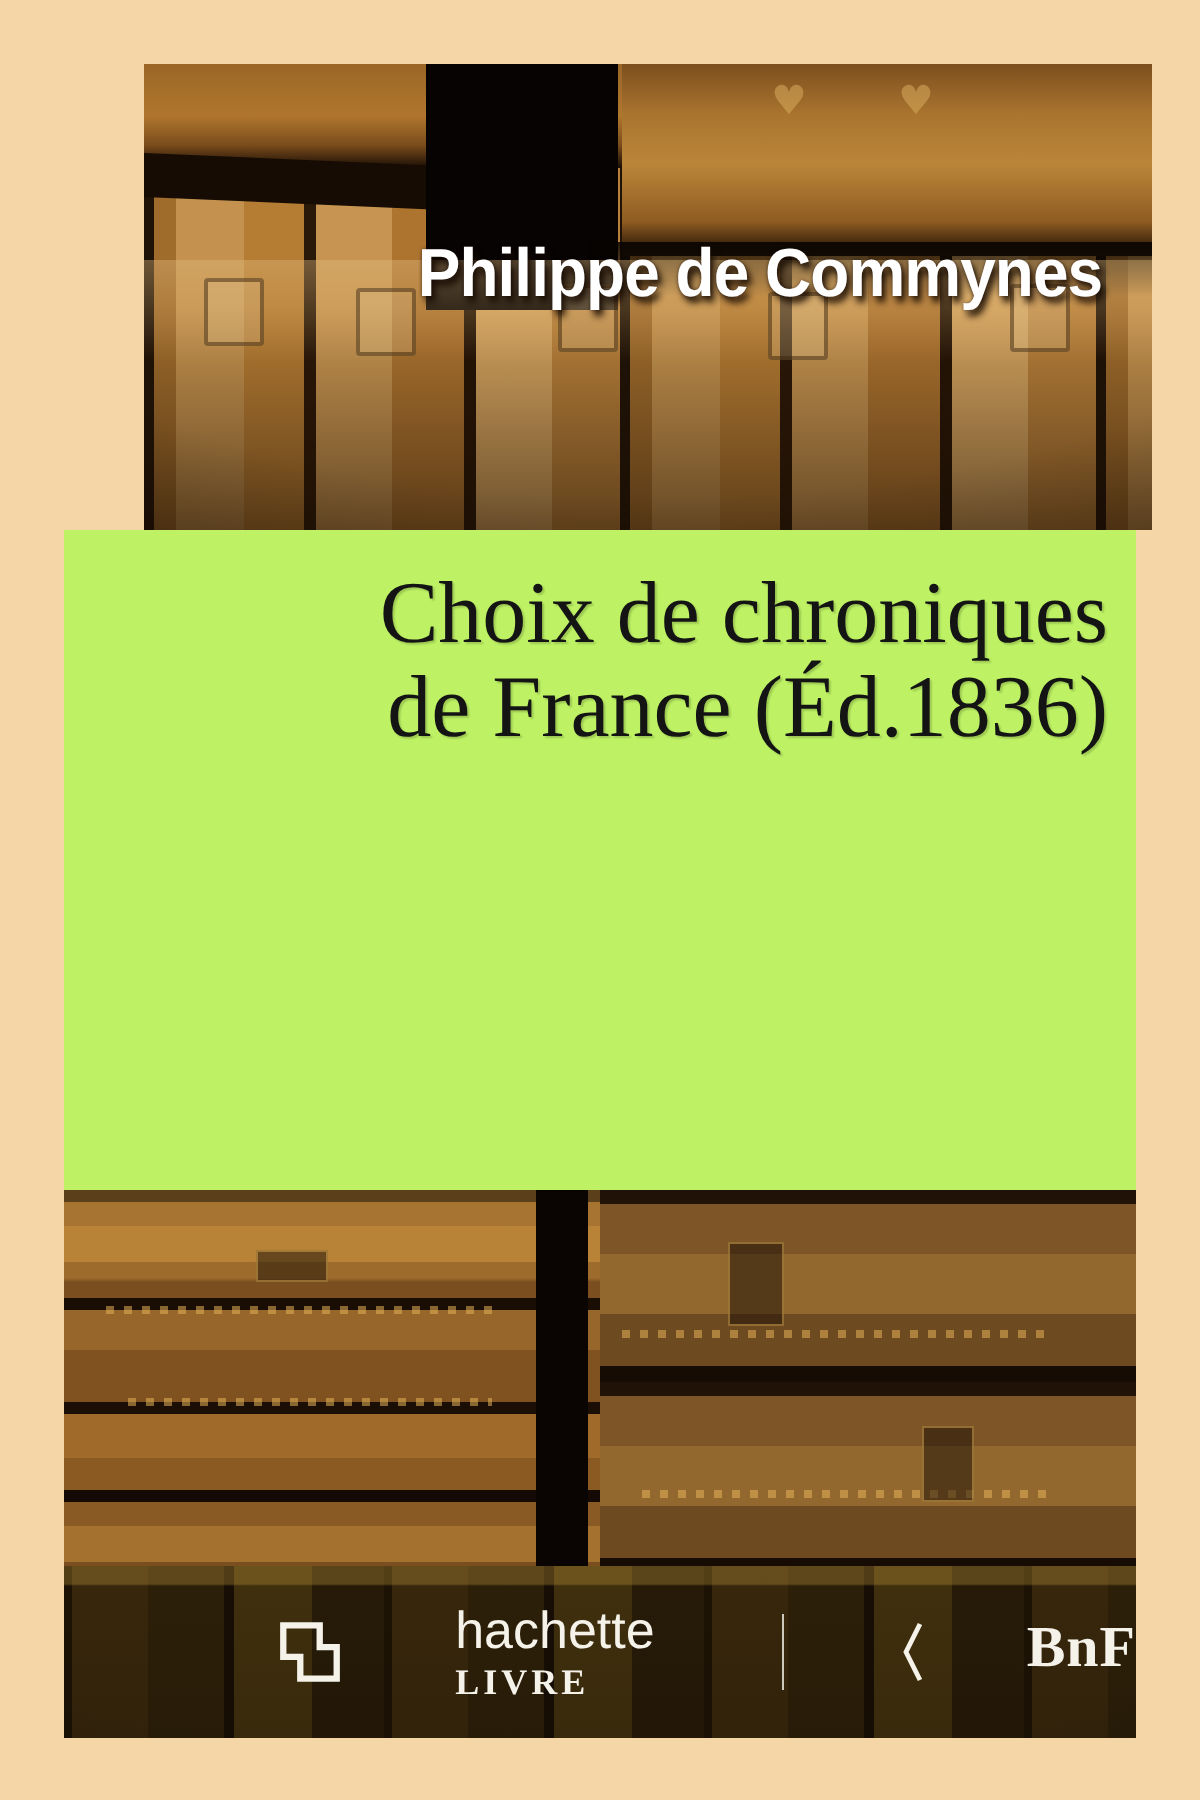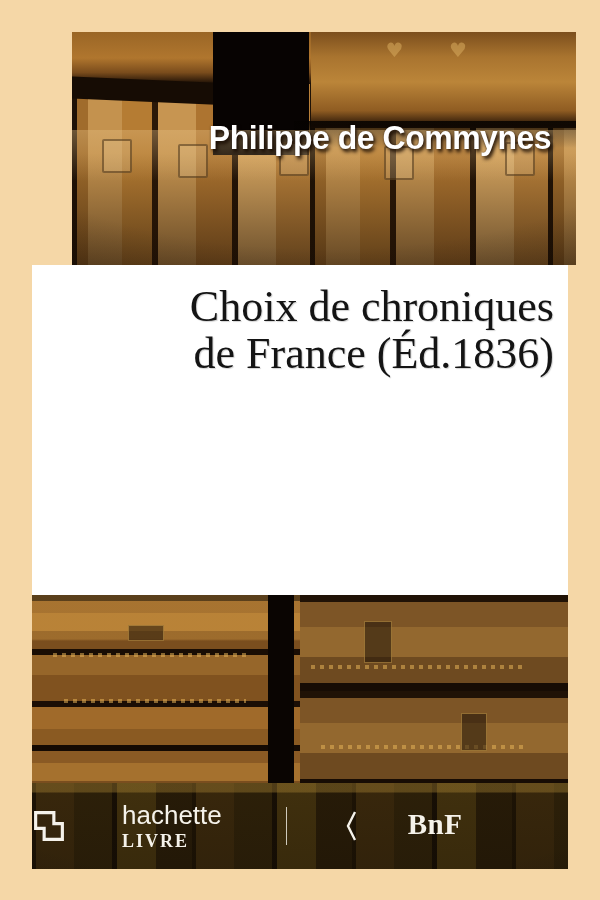--- a/index.html
+++ b/index.html
@@ -40,21 +40,21 @@
   .tp-vignette{position:absolute;inset:0;
     background:radial-gradient(120% 105% at 50% 32%, rgba(0,0,0,0) 58%, rgba(16,8,2,.38) 100%);}
   .author{
     position:absolute;right:25px;top:86px;z-index:5;
     color:#fff;font-size:34px;font-weight:bold;letter-spacing:-0.5px;
     transform:scaleX(.94);transform-origin:right center;white-space:nowrap;
     text-shadow:2px 3px 4px rgba(22,9,0,.95), 0 0 2px rgba(22,9,0,.5);
   }
 
   
-  .title-band{position:absolute;left:0;top:233px;width:536px;height:330px;background:#ffffff;}
+  .title-band{position:absolute;left:0;top:233px;width:536px;height:330px;background:#bef264;}
   .book-title{
     position:absolute;right:14px;top:18px;text-align:right;
     font-family:"Liberation Serif", serif;color:#141414;
     font-size:44px;line-height:47px;font-weight:400;
     text-shadow:1px 1px 1px rgba(0,0,0,.18);
     white-space:nowrap;
   }
 
   
   .photo-bottom{
@@ -79,21 +79,21 @@
       linear-gradient(180deg, rgba(10,6,2,.28), rgba(10,6,2,.38)),
       repeating-linear-gradient(90deg,
         #241806 0 4px, #4a3410 4px 42px, #3a2a0c 42px 80px, #1c1206 80px 85px,
         #554012 85px 124px, #32230a 124px 160px);}
   .bp-vignette{position:absolute;inset:0;
     background:radial-gradient(130% 110% at 50% 40%, rgba(0,0,0,0) 60%, rgba(12,6,2,.4) 100%);}
 
   
   .publisher-bar{
     position:absolute;left:0;right:0;bottom:0;height:86px;z-index:6;
-    display:flex;align-items:center;justify-content:flex-start;
+    display:flex;align-items:center;justify-content:flex-end;
     color:#F5F2EA;
     gap:48px;
   }
   .hl-mark{display:block;}
   .hl-text{margin-left:8px;line-height:1;}
   .hl-name{font-size:26px;font-weight:500;letter-spacing:0;line-height:1;}
   .hl-sub{font-size:18px;font-weight:600;letter-spacing:2px;line-height:1;margin-top:4px;font-family:Liberation Serif, serif;}
   .bar-sep{width:1px;height:38px;background:rgba(245,242,234,.8);margin:0 10px 0 16px;}
   .bnf-bracket{display:block;margin-right:3px;}
   .bnf-text{font-size:29px;font-weight:600;letter-spacing:.5px;line-height:1;padding-bottom:4px;font-family:Liberation Serif, serif;}

